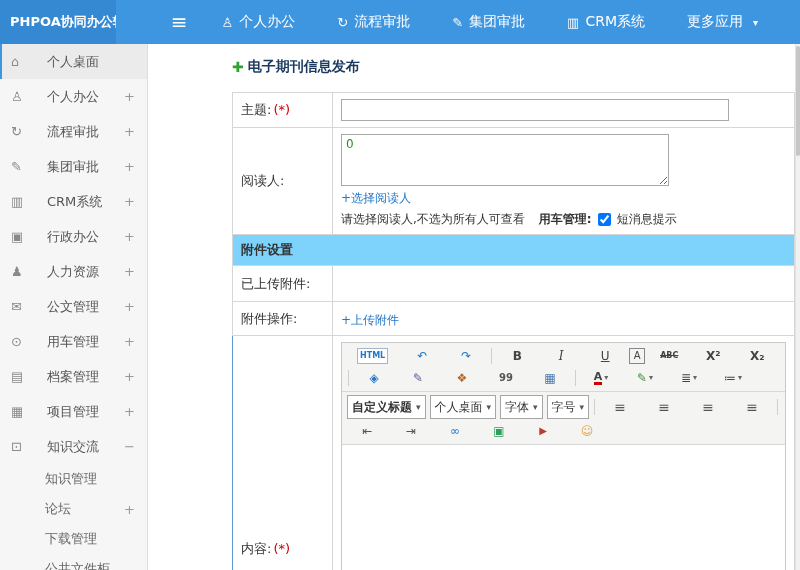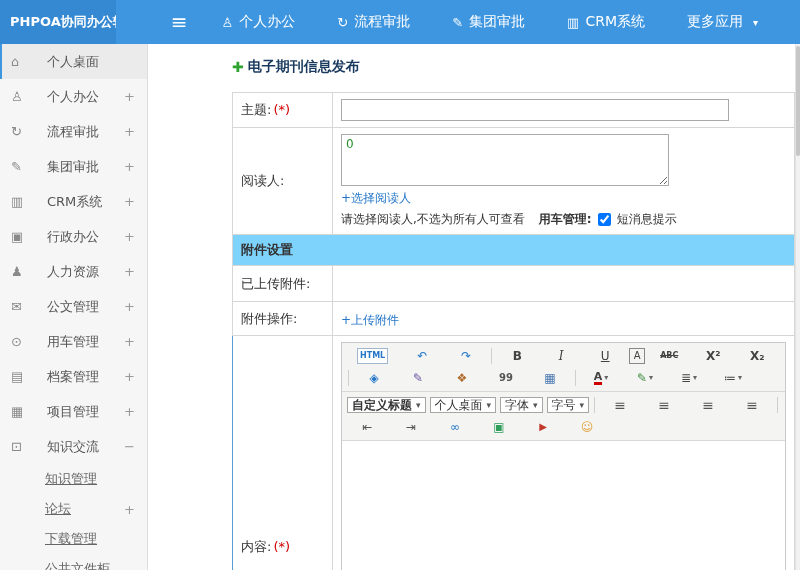--- a/index.html
+++ b/index.html
@@ -26,21 +26,21 @@
     background:#F6F6F6; border-right:1px solid #DDDDDD; overflow:hidden; }
   .side-item { height:35px; display:flex; align-items:center;
     padding:0 12px 0 9px; font-size:13px; color:#555; cursor:pointer;
     border-left:2px solid transparent; }
   .side-item.active { background:#EBEBEB; border-left-color:#3E96E0; }
   .side-ic { width:19px; color:#8A8A8A; font-size:13px; flex:none; }
   .side-label { flex:1;margin-left:17px; }
   .side-expand { color:#999; font-size:13px; }
   .side-sub { height:30px; display:flex; align-items:center;
     padding:0 12px 0 28px; font-size:13px; color:#666; cursor:pointer; }
-  .side-sub .side-label { flex:1;text-decoration:underline; }
+  .side-sub .side-label { flex:1; }
 
   
   .main { position:absolute; top:44px; left:148px; right:0; bottom:0;
     background:#fff; padding:14px 0 0 84px; }
   .page-title { display:flex; align-items:center; gap:4px;
     font-size:14px; font-weight:bold; color:#19395E; }
   .plus-ic { color:#2FA32F; font-size:14px; font-weight:bold; }
 
   table.form { border-collapse:collapse; margin-top:16px; width:563px; table-layout:fixed; }
   .form td { border:1px solid #D6D6D6; font-size:13px; color:#333;
@@ -85,21 +85,21 @@
   .small { font-size:12px; font-weight:bold; }
   .quote66 { font-size:10px; font-weight:bold; color:#555; }
   .tbl-ic { color:#4A78B0; }
   .eraser { color:#2577C8; }
   .brush { color:#6A4FA0; }
   .clearfmt { color:#B06A2A; }
   .caret-s { font-size:8px; color:#666; margin-left:2px; }
   .fc-a { border-bottom:3px solid #CC0000; font-weight:bold; font-size:11px; line-height:1; }
   .pen-g { color:#3A8A3A; }
   .dd { display:inline-flex; align-items:center; border:1px solid #A6A6A6;
-    background:#fff; height:16px; padding:0 4px; margin:1px 2px; font-size:12px;
+    background:#fff; height:24px; padding:0 4px; margin:1px 2px; font-size:12px;
     color:#333; cursor:pointer; white-space:nowrap; }
   .dd .cr { font-size:9px; color:#555; margin-left:4px; }
   .dd.bold { font-weight:bold; }
   .align { color:#555; font-size:14px; }
   .link-ic { color:#2577C8; }
   .img-ic { color:#2E9E5B; }
   .media-ic { color:#C0392B; font-size:10px; }
   .emoji-ic { color:#E2A33D; }
   .indent-ic { color:#555; }
   .edit-area { height:310px; background:#fff; }

